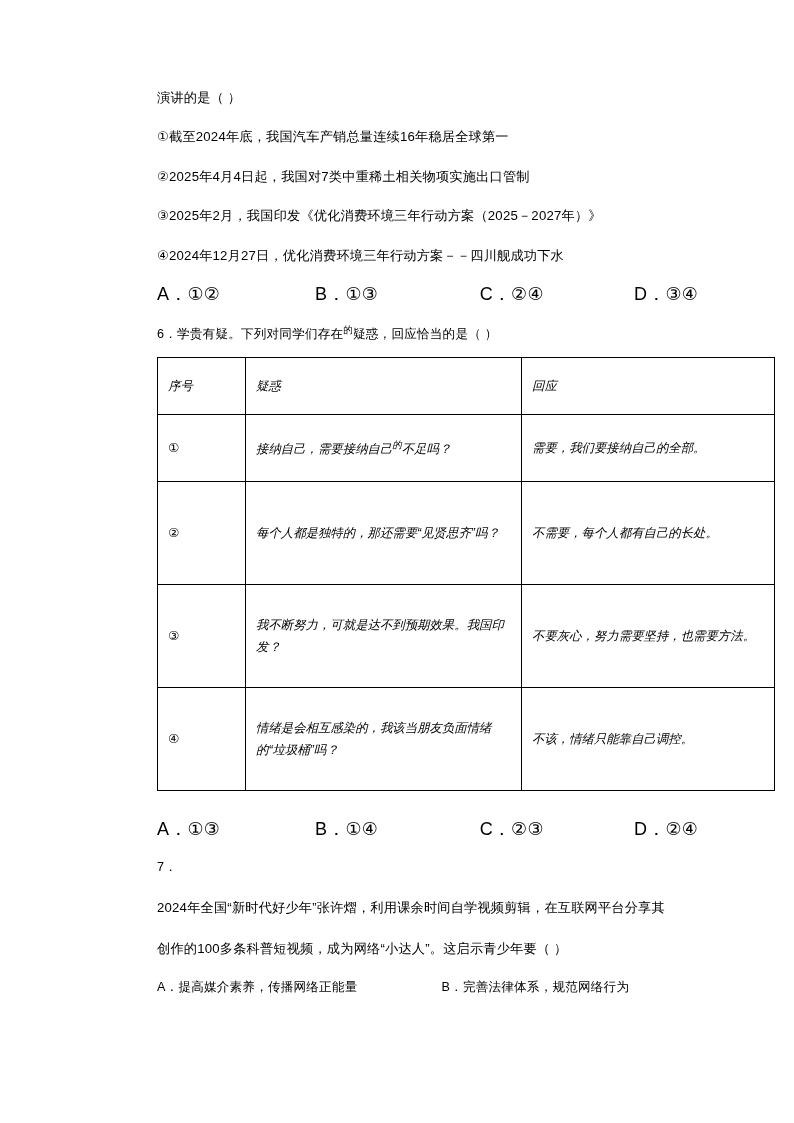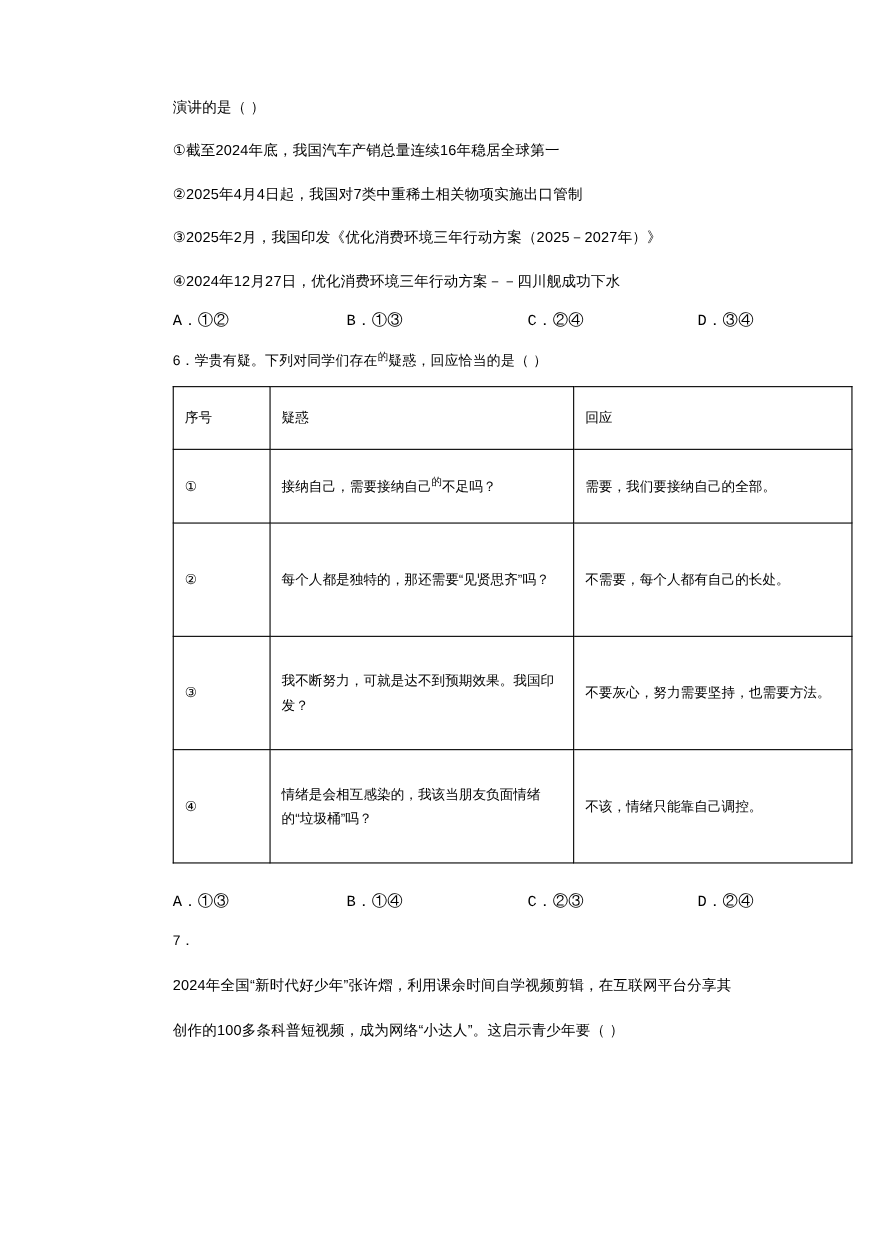--- a/index.html
+++ b/index.html
@@ -34,44 +34,44 @@
   }
   .line.tight {
     margin-bottom: 16px;
   }
   .sup-inline {
     font-size: 9.5px;
     vertical-align: super;
   }
   .choices {
     display: flex;
-    font-size: 14px;
+    font-size: 18px;
     margin: 0 0 18px 0;
     letter-spacing: 0.2px;
-    font-family: Liberation Mono, monospace;
   }
   .choices .ch {
     display: inline-block;
   }
   .choices .c1 { width: 172px; }
   .choices .c2 { width: 179px; }
   .choices .c3 { width: 168px; }
   .choices .c4 { width: 100px; }
 
   .qnum-line {
     font-size: 12.6px;
     margin: 0 0 14px 0;
     letter-spacing: 0.2px;
   }
 
   table.qtable {
     border-collapse: collapse;
     width: 557px;
     margin: 0 0 26px 0;
     table-layout: fixed;
+    font-style: italic;
   }
   table.qtable td {
     border: 1px solid #000000;
     padding: 8px 9px 8px 10px;
     font-size: 12.4px;
     line-height: 1.85;
     vertical-align: middle;
   }
   table.qtable td.col-no {
     width: 68px;
@@ -173,14 +173,18 @@
     <span class="ch c2">B．①④</span>
     <span class="ch c3">C．②③</span>
     <span class="ch c4">D．②④</span>
   </div>
 
   <p class="q7">7．</p>
 
   <p class="para">2024年全国“新时代好少年”张许熠，利用课余时间自学视频剪辑，在互联网平台分享其</p>
   <p class="para">创作的100多条科普短视频，成为网络“小达人”。这启示青少年要（      ）</p>
 
+  <div class="two-col">
+    <span class="a">A．提高媒介素养，传播网络正能量</span>
+    <span class="b">B．完善法律体系，规范网络行为</span>
+  </div>
 
 </div>
 
 </body></html>

